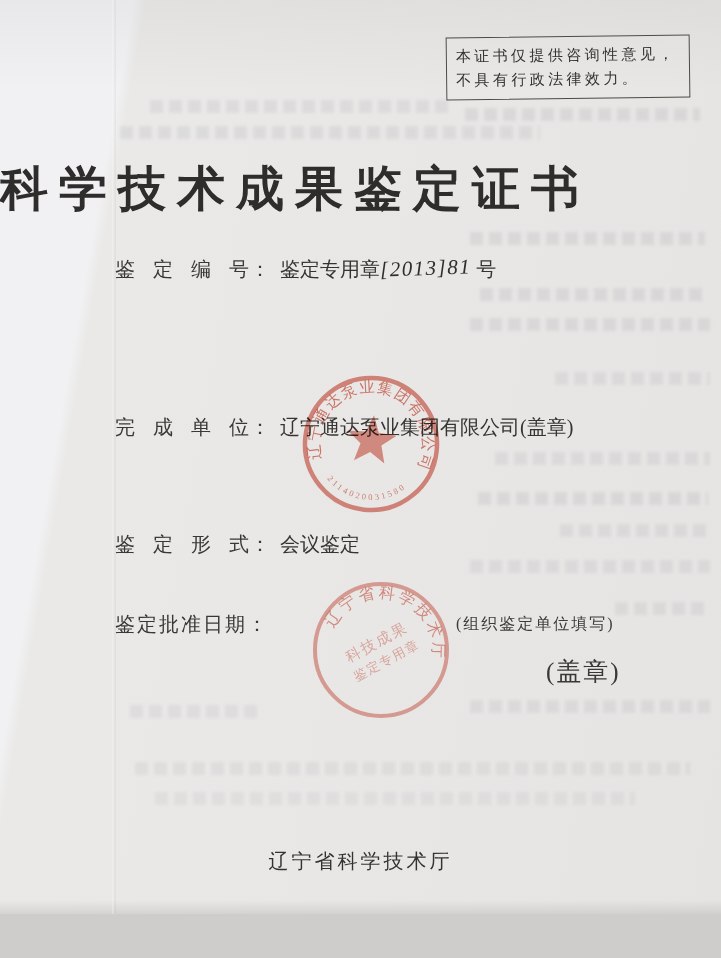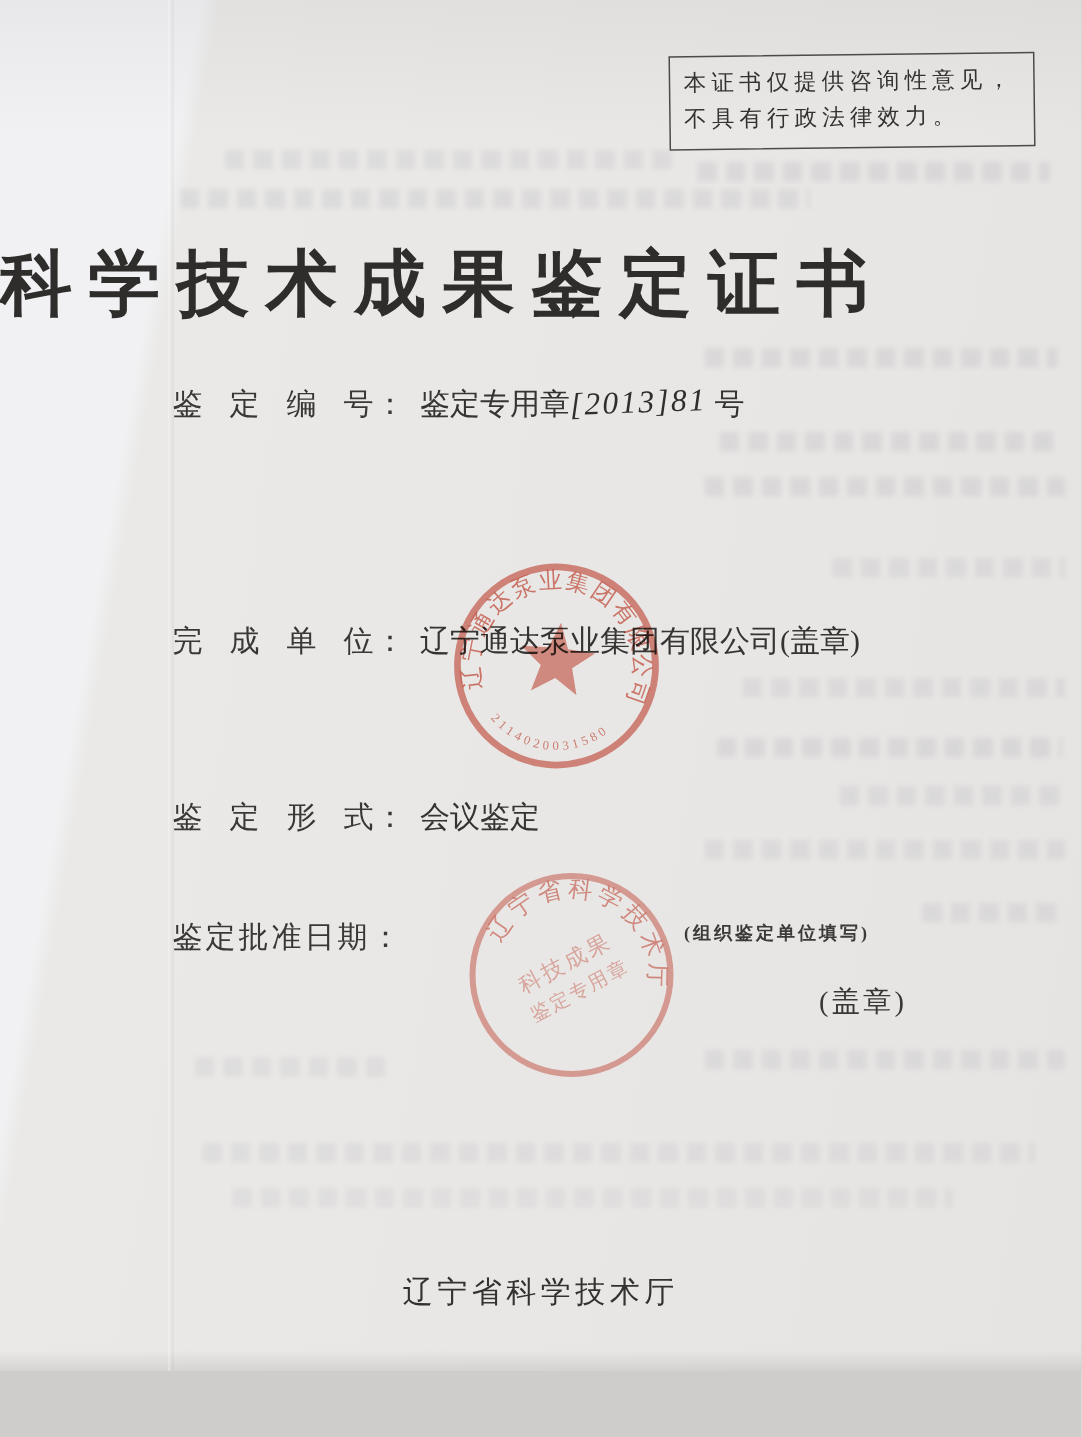--- a/index.html
+++ b/index.html
@@ -51,22 +51,22 @@
   .row .lbl{letter-spacing:1px;word-spacing:11px;color:#3a3837;text-align:right;}
   .row .val{margin-left:9px;color:#363432;}
   .handwritten{
     display:inline-block;
     font-style:italic;
     font-size:21px;
     letter-spacing:1.5px;
     transform:rotate(-2deg) translateY(-1px);
     color:#2f2e2c;
   }
-  .note{position:absolute;font-size:12px;letter-spacing:2px;color:#3d3b39;font-weight:bold;}
-  .seal-note{position:absolute;font-size:19px;letter-spacing:2px;color:#3a3837;}
+  .note{position:absolute;font-size:16px;letter-spacing:2px;color:#3d3b39;}
+  .seal-note{position:absolute;font-size:25px;letter-spacing:2px;color:#3a3837;}
   .footer-line{
     position:absolute;left:0;width:721px;text-align:center;
     font-size:20px;letter-spacing:3px;color:#343230;
   }
   .stamp{
     position:absolute;
     mix-blend-mode:multiply;
     opacity:.85;
     pointer-events:none;
   }

